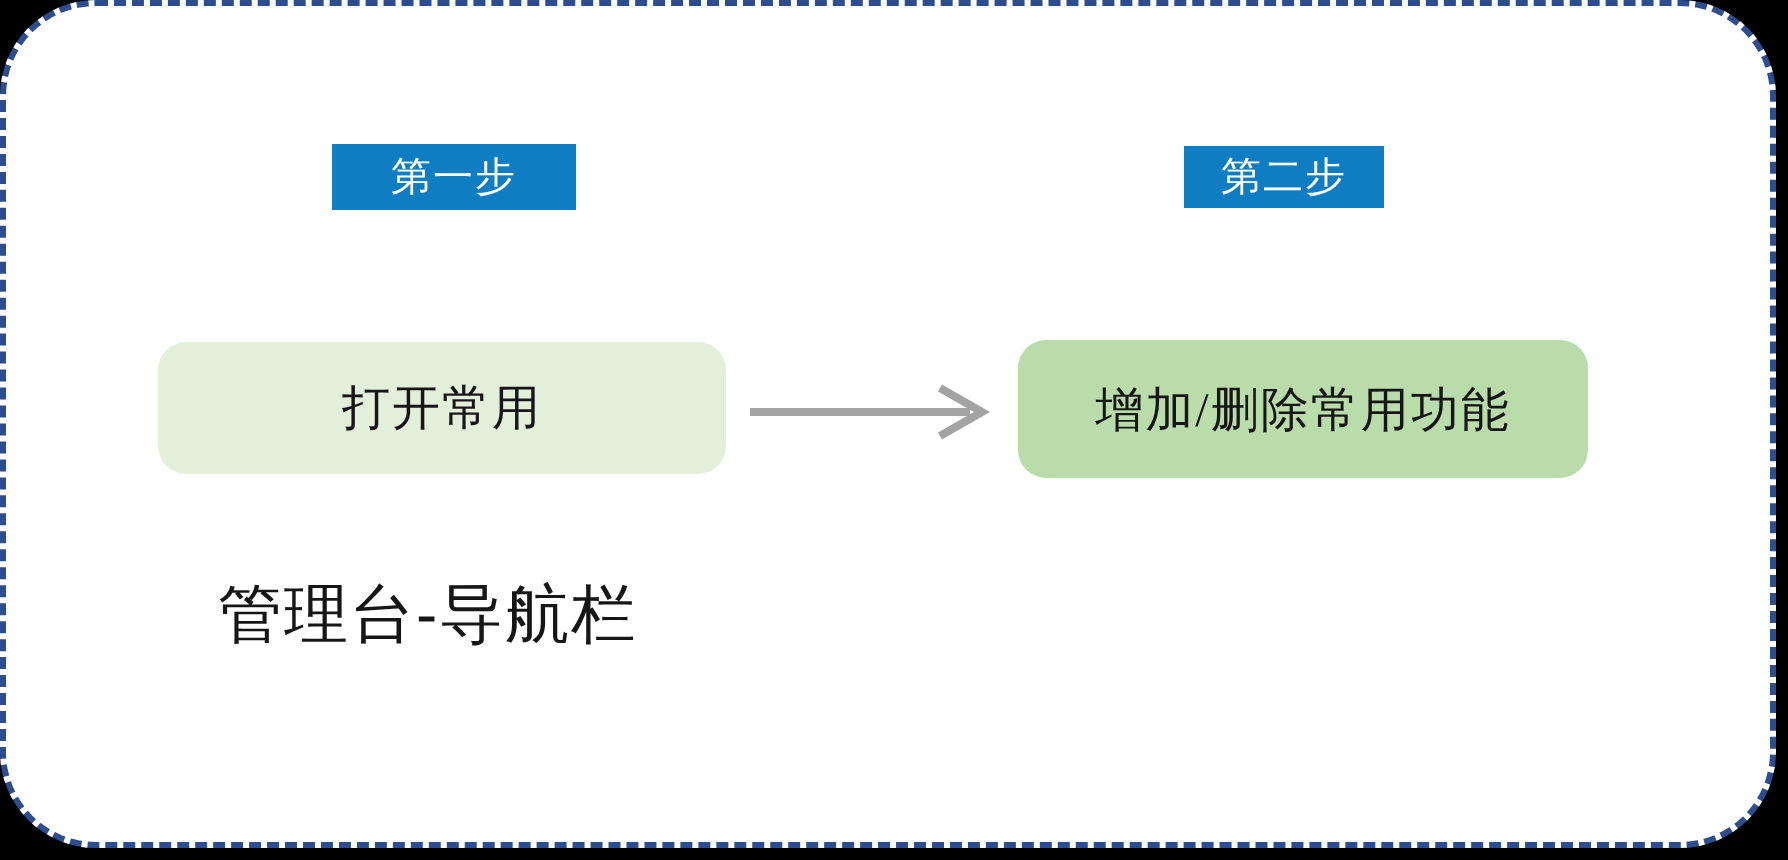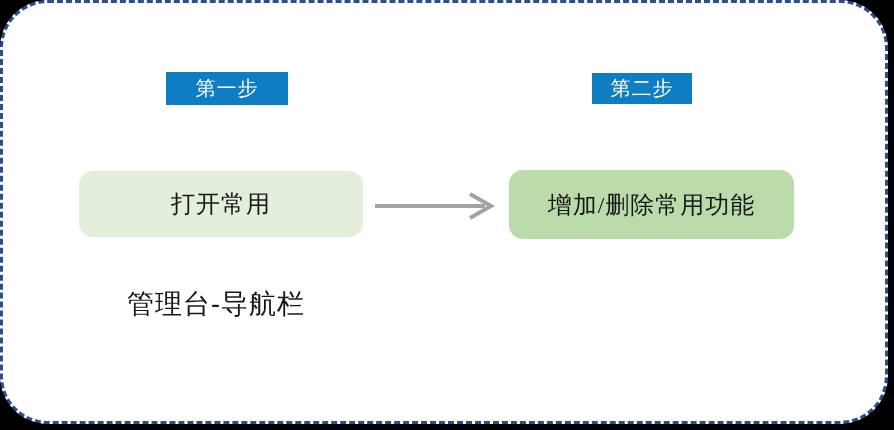--- a/index.html
+++ b/index.html
@@ -76,23 +76,23 @@
   }
   .arrow-svg {
     position: absolute;
     left: 366px;
     top: 188px;
     width: 128px;
     height: 30px;
   }
   .caption {
     position: absolute;
-    left: 124px;
+    left: 106px;
     top: 283px;
-    font-size: 27px;
+    font-size: 32px;
     color: #161616;
     letter-spacing: 1px;
     white-space: nowrap;
   }
 </style>
 </head>
 <body>
 
 <div class="stage">
   <div class="card">

